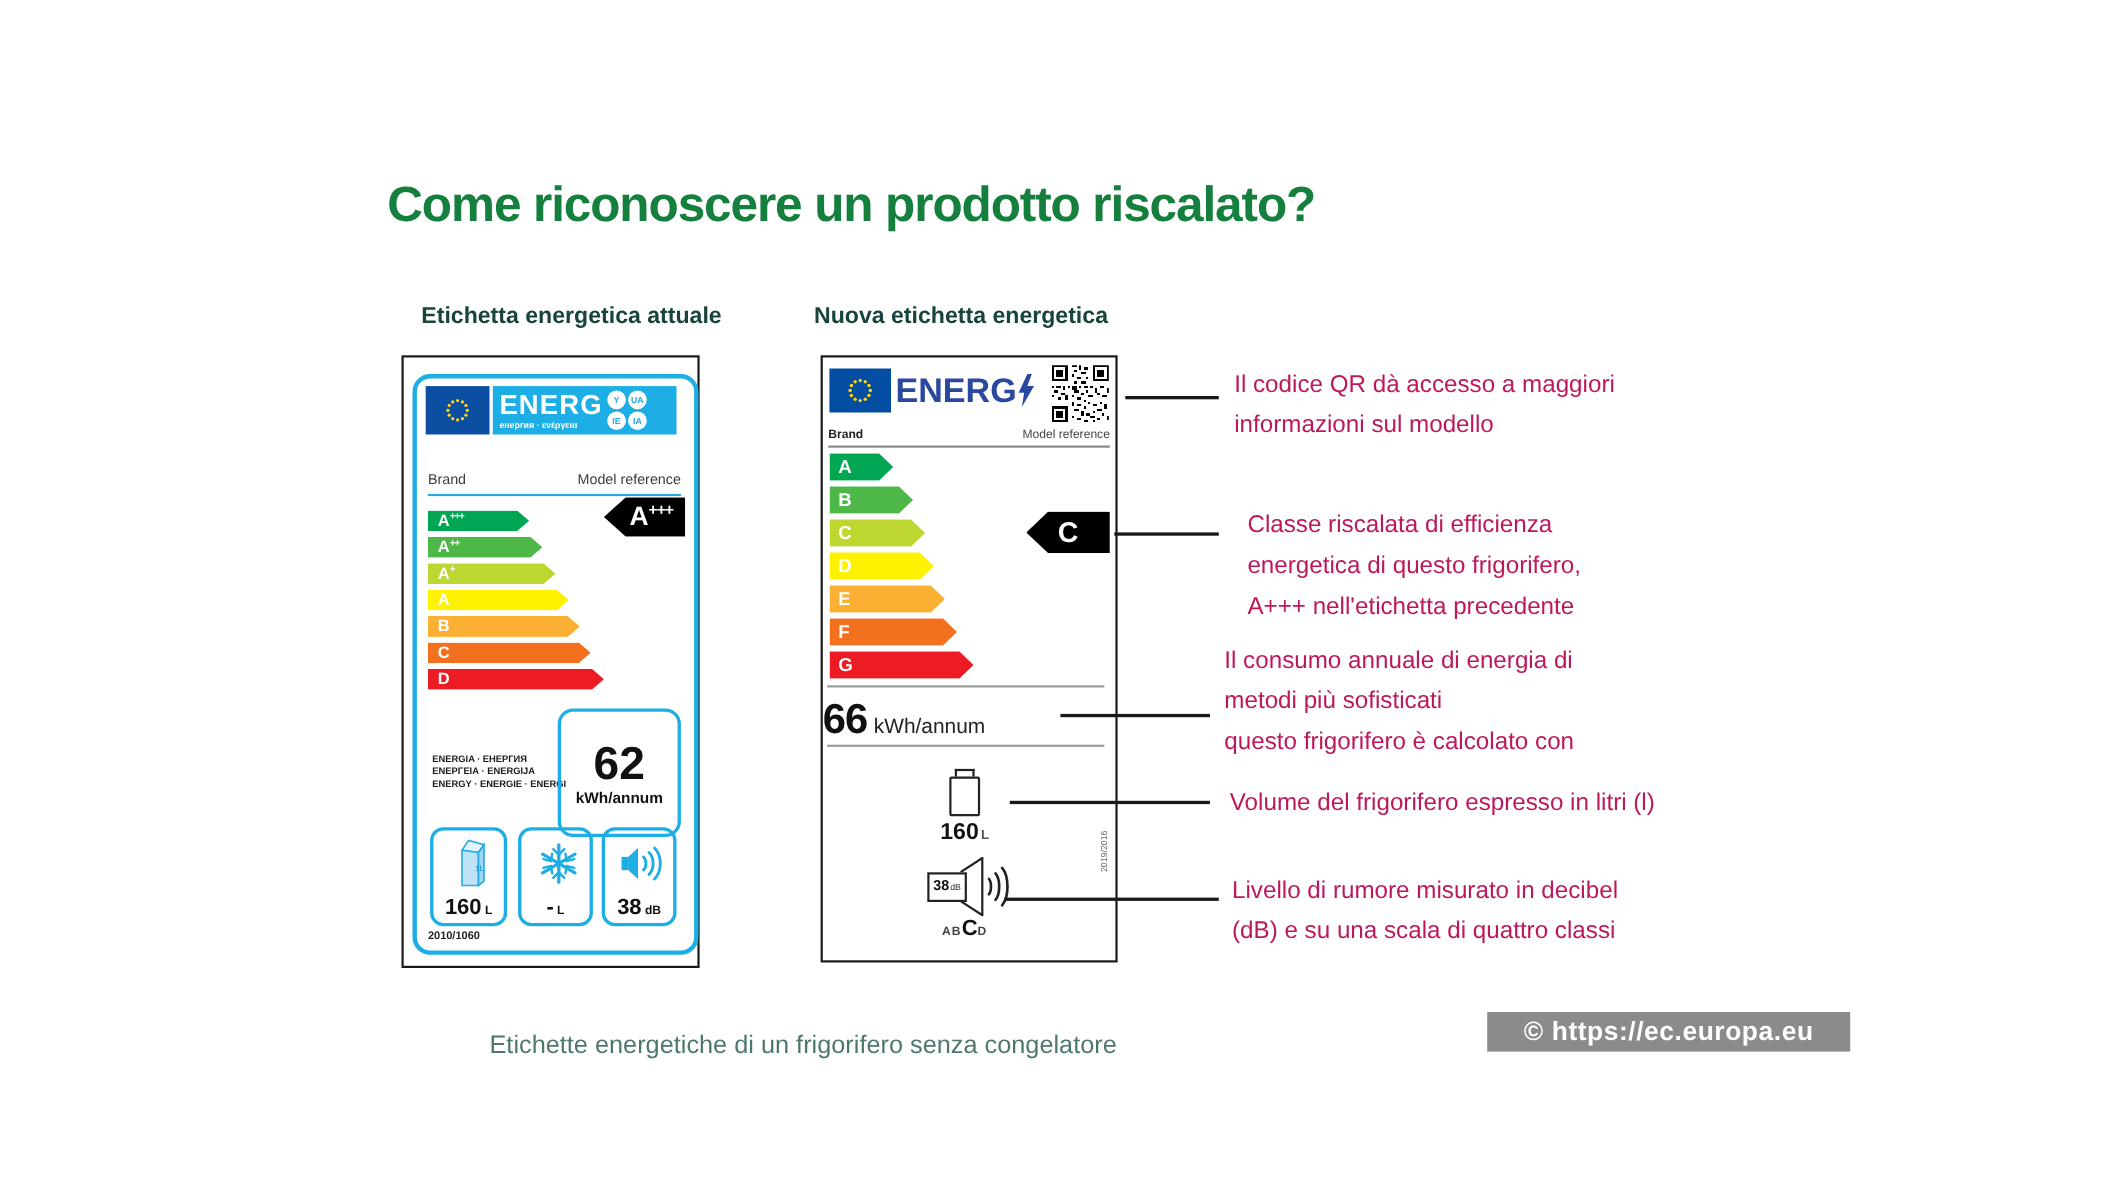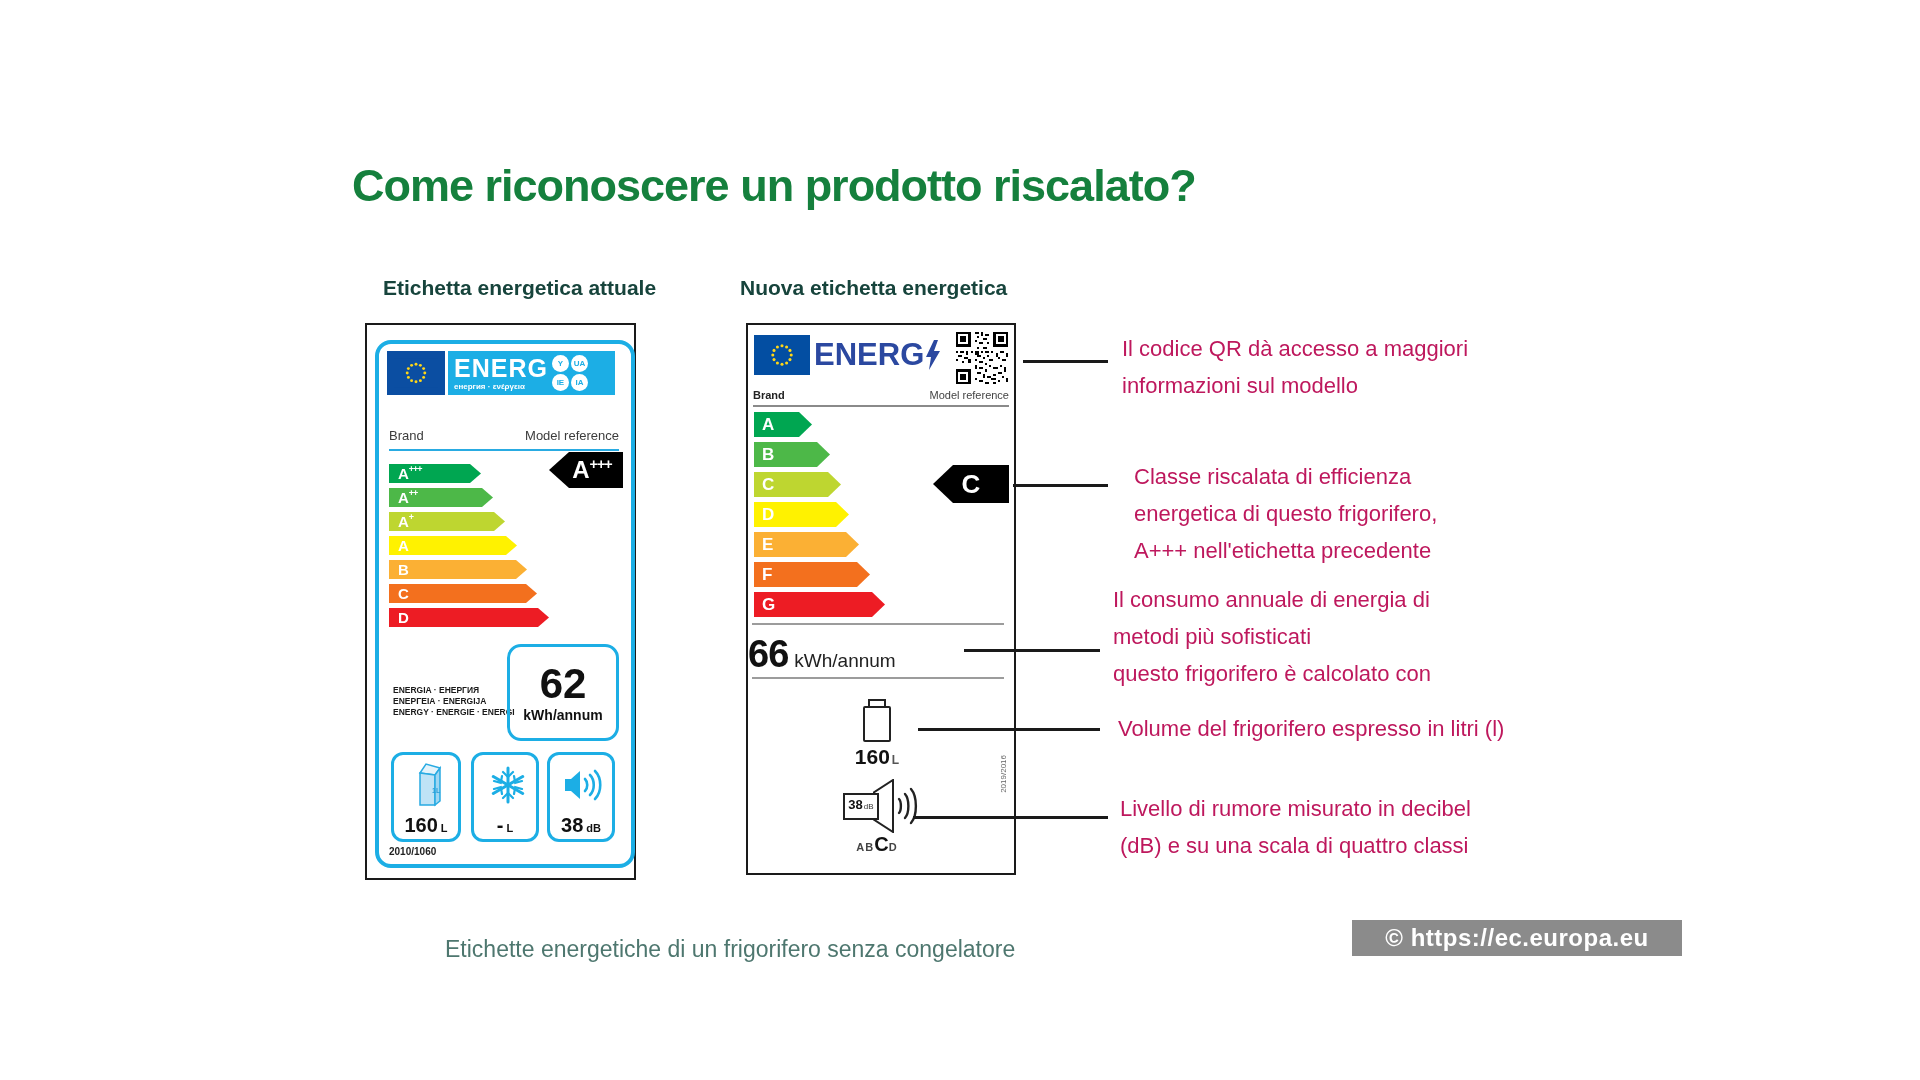--- a/index.html
+++ b/index.html
@@ -35,21 +35,21 @@
             display:flex;align-items:center;justify-content:center;}
   .brand-row{left:10px;top:84px;width:230px;display:flex;justify-content:space-between;
              font-size:13px;color:#3c3c3c;padding-bottom:6px;border-bottom:2px solid #29abe2;}
   .class-arrow{clip-path:polygon(0 0,calc(100% - 11px) 0,100% 50%,calc(100% - 11px) 100%,0 100%);
                height:19px;display:flex;align-items:center;color:#fff;font-weight:bold;font-size:15px;padding-left:9px;box-sizing:border-box;}
   .plus{font-size:.6em;position:relative;top:-.45em;letter-spacing:-1px;}
   .black-arrow{background:#000;clip-path:polygon(20px 0,100% 0,100% 100%,20px 100%,0 50%);
                color:#fff;display:flex;align-items:center;justify-content:center;}
   .old-rating{left:170px;top:108px;width:74px;height:36px;font-size:24px;font-weight:bold;padding-left:12px;box-sizing:border-box;}
   .energy-words{left:14px;top:341px;font-size:8.5px;font-weight:bold;color:#1a1a1a;line-height:1.3;}
-  .kwh-box{left:128px;top:300px;width:112px;height:97px;border:3px solid #1caee5;border-radius:14px;
+  .kwh-box{left:128px;top:300px;width:112px;height:117px;border:3px solid #1caee5;border-radius:14px;
            display:flex;flex-direction:column;align-items:center;justify-content:center;box-sizing:border-box;}
   .kwh-val{font-size:42px;font-weight:bold;color:#111;line-height:1;}
   .kwh-unit{font-size:14px;font-weight:bold;color:#111;margin-top:2px;}
   .pict-box{top:408px;height:90px;border:3px solid #1caee5;border-radius:12px;box-sizing:border-box;
             display:flex;flex-direction:column;align-items:center;justify-content:flex-end;padding-bottom:4px;}
   .pict-val{font-size:20px;font-weight:bold;color:#111;line-height:1;}
   .pict-unit{font-size:11px;font-weight:bold;color:#111;margin-left:3px;}
   .val-row{display:flex;align-items:baseline;}
   .old-reg{left:10px;top:502px;font-size:10px;font-weight:bold;color:#222;}
   .carton-label{position:absolute;left:18px;top:26px;font-size:7px;font-weight:bold;color:#2a9fd8;}

